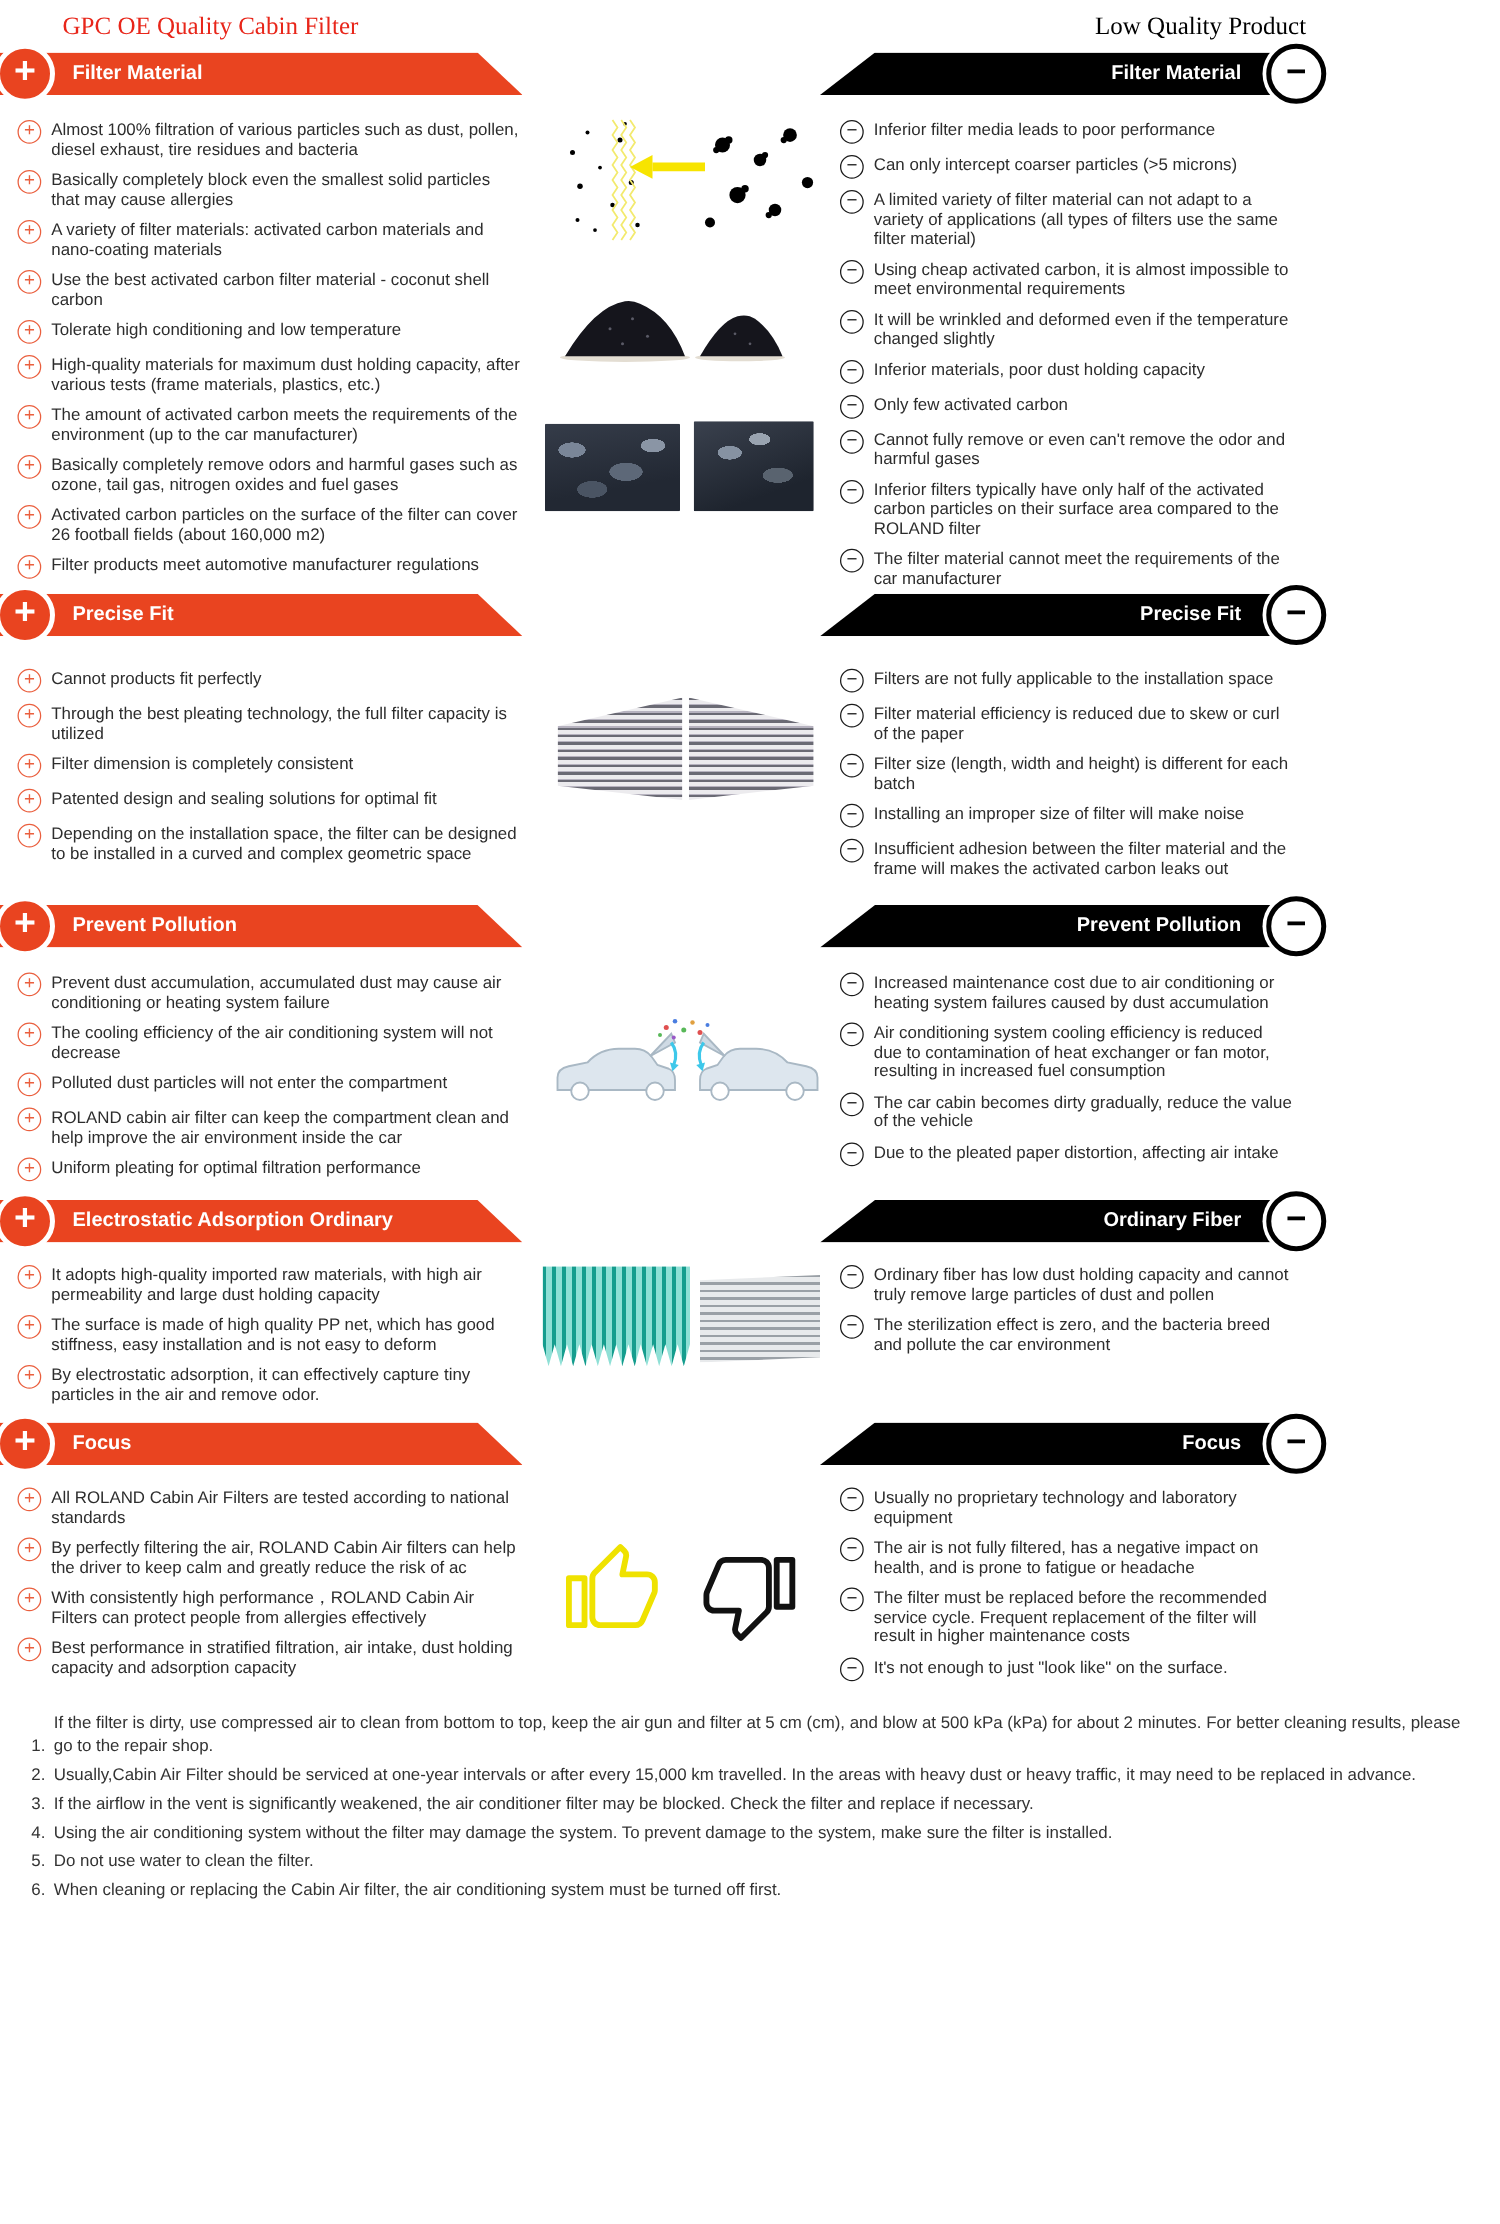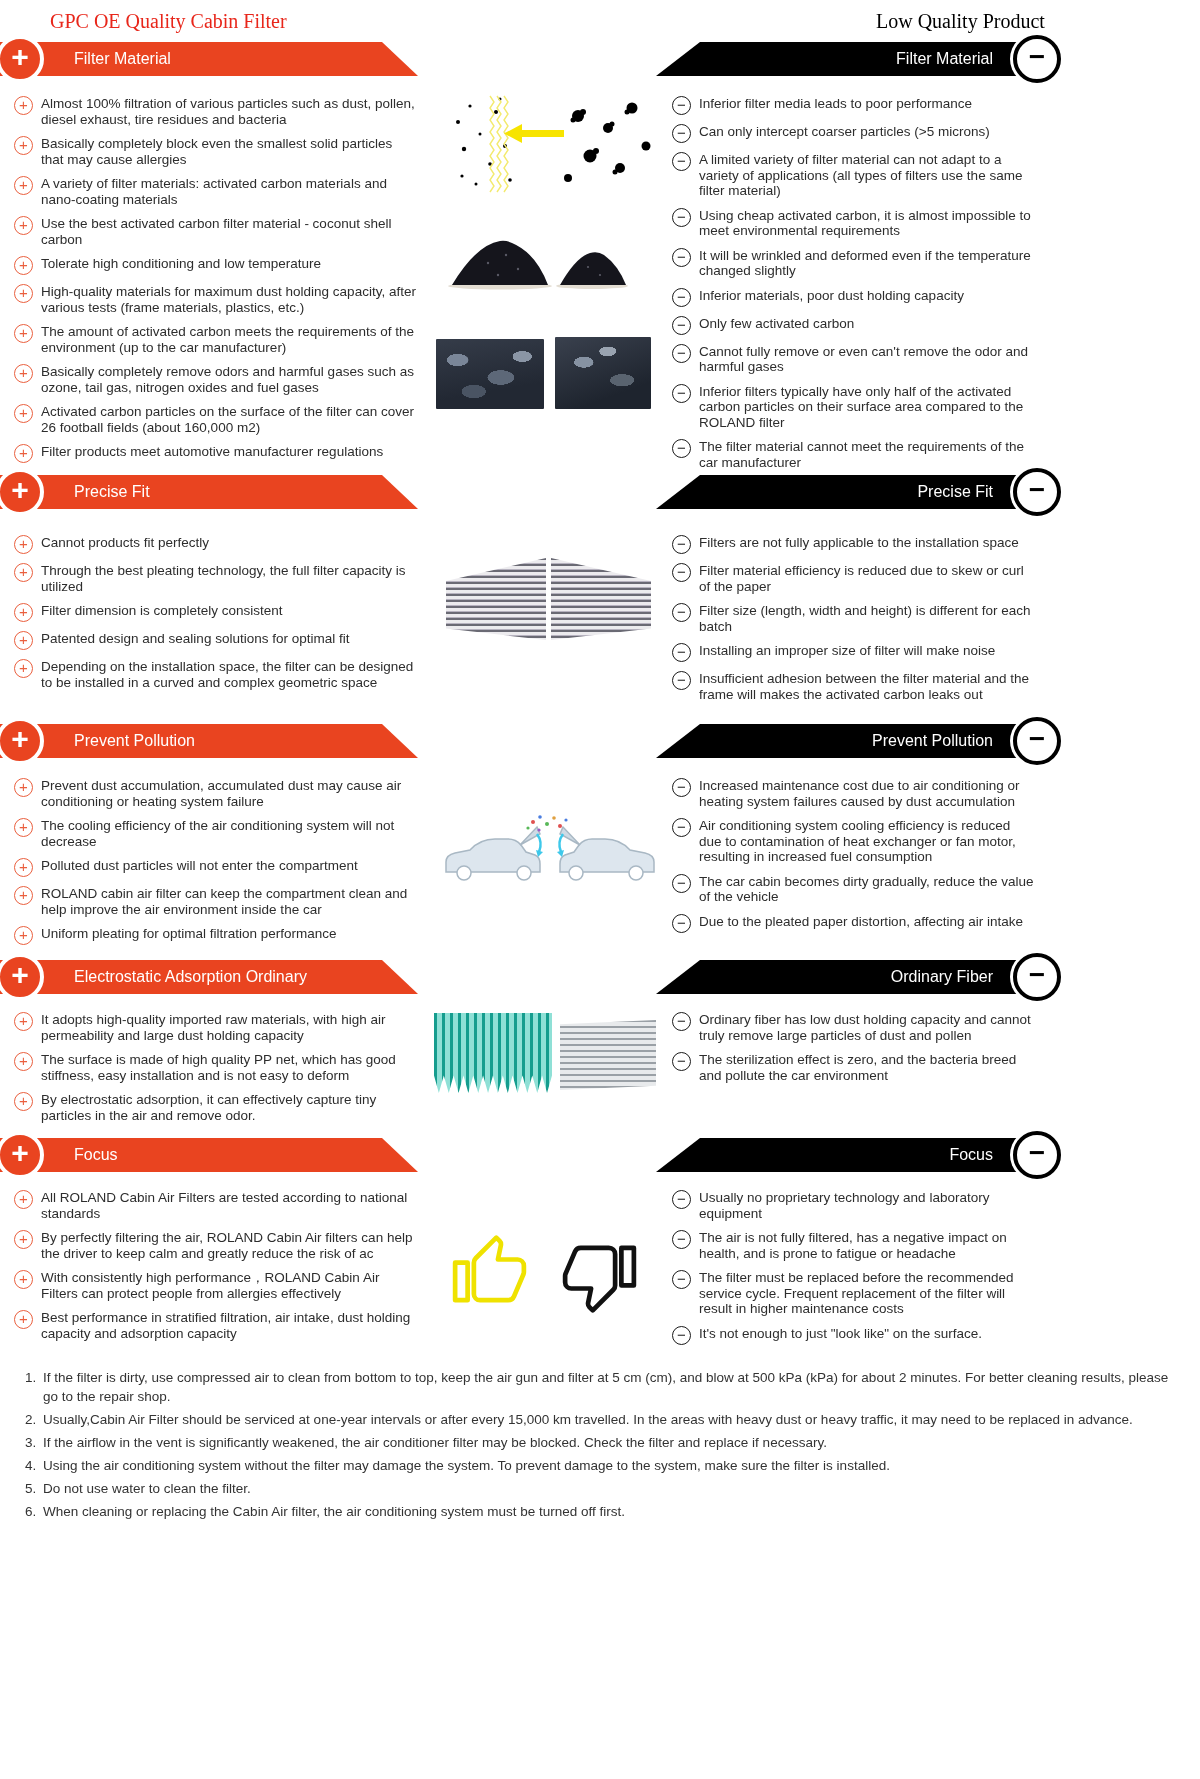--- a/index.html
+++ b/index.html
@@ -12,21 +12,21 @@
 
   
   .section{position:absolute;left:0;width:1200px;}
   .banner-row{position:relative;height:34px;}
   .banner-wrap{position:absolute;top:0;height:34px;}
   .banner-wrap.red{left:0;width:418px;}
   .banner-wrap.black{left:656px;width:401px;}
   .banner-shape{position:absolute;inset:0;}
   .banner-wrap.red .banner-shape{background:#e94420;clip-path:polygon(0 0,calc(100% - 36px) 0,100% 100%,0 100%);}
   .banner-wrap.black .banner-shape{background:#000;clip-path:polygon(44px 0,100% 0,100% 100%,0 100%);}
-  .banner-label{position:absolute;top:0;left:16px;right:0;line-height:34px;color:#fff;font-weight:normal;font-size:16px;z-index:2;}
+  .banner-label{position:absolute;top:0;left:0;right:0;line-height:34px;color:#fff;font-weight:bold;font-size:16px;z-index:2;}
   .banner-wrap.red .banner-label{padding-left:58px;text-align:left;}
   .banner-wrap.black .banner-label{padding-right:64px;text-align:right;}
   .banner-circle{position:absolute;width:40px;height:40px;border-radius:50%;display:flex;align-items:center;justify-content:center;font-weight:bold;z-index:3;}
   .banner-circle.plusbig{left:-4px;top:-7px;background:#e94420;border:4px solid #fff;color:#fff;font-size:30px;}
   .banner-circle.minusbig{right:-4px;top:-7px;background:#fff;border:4px solid #000;box-shadow:0 0 0 3px #fff;color:#000;font-size:28px;}
   .banner-circle span{transform:translateY(-2px);}
 
   
   .cols{display:flex;width:1060px;margin-top:20px;}
   .col-left{width:418px;box-sizing:border-box;padding-left:14px;}
@@ -60,21 +60,21 @@
   .teal-filter{position:absolute;left:0;top:0;width:118px;height:80px;
     background:repeating-linear-gradient(90deg,#159d8e 0 3px,#8fe0d6 3px 8px);
     clip-path:polygon(0 0,100% 0,100% 78%,95.8% 100%,91.6% 78%,87.5% 100%,83.3% 78%,79.1% 100%,75% 78%,70.8% 100%,66.6% 78%,62.5% 100%,58.3% 78%,54.1% 100%,50% 78%,45.8% 100%,41.6% 78%,37.5% 100%,33.3% 78%,29.1% 100%,25% 78%,20.8% 100%,16.6% 78%,12.5% 100%,8.3% 78%,4.1% 100%,0 78%);}
   .gray-filter{position:absolute;left:0;top:0;width:96px;height:70px;
     background:repeating-linear-gradient(180deg,#9aa0a6 0 2px,#e8eaec 2px 6px);
     clip-path:polygon(0 6%,100% 0,100% 94%,0 100%);}
 
   
   .footer{position:absolute;left:0;top:1368px;width:1180px;}
   .footer-title{font-size:17px;font-weight:bold;color:#111;margin:0 0 26px 22px;}
-  .mnt-item{display:flex;margin:0 0 4px 25px;font-size:13.5px;line-height:19px;color:#333;counter-increment:mnt;}
+  .mnt-item{display:flex;margin:0 0 4px 25px;font-size:13.5px;line-height:19px;color:#333;counter-increment:mnt;align-items:flex-end;}
   .mnt-item::before{content:counter(mnt) ".";flex:0 0 18px;}
   .mnt-list{counter-reset:mnt;}
   .mnt-item .btext2{flex:1;font-size:13.5px;line-height:19px;}
 </style>
 </head>
 <body>
 
 <div class="page-title left">GPC OE Quality Cabin Filter</div>
 <div class="page-title right">Low Quality Product</div>
 

